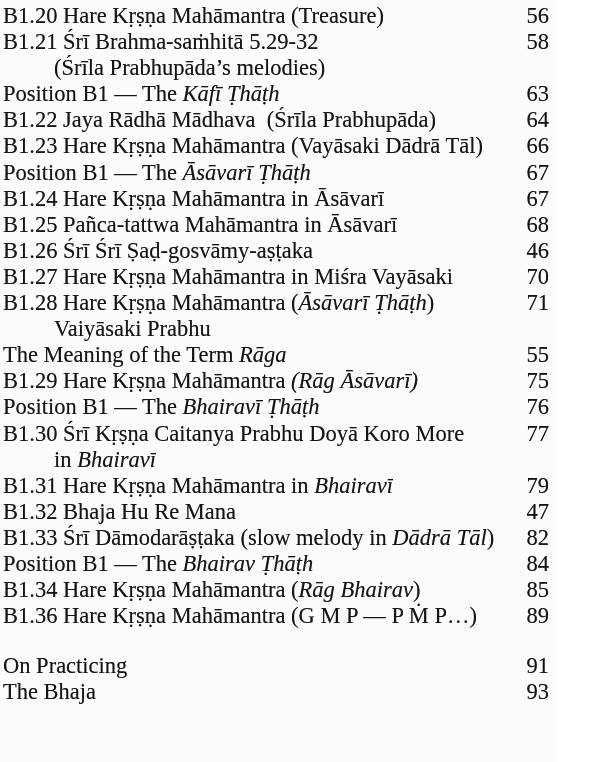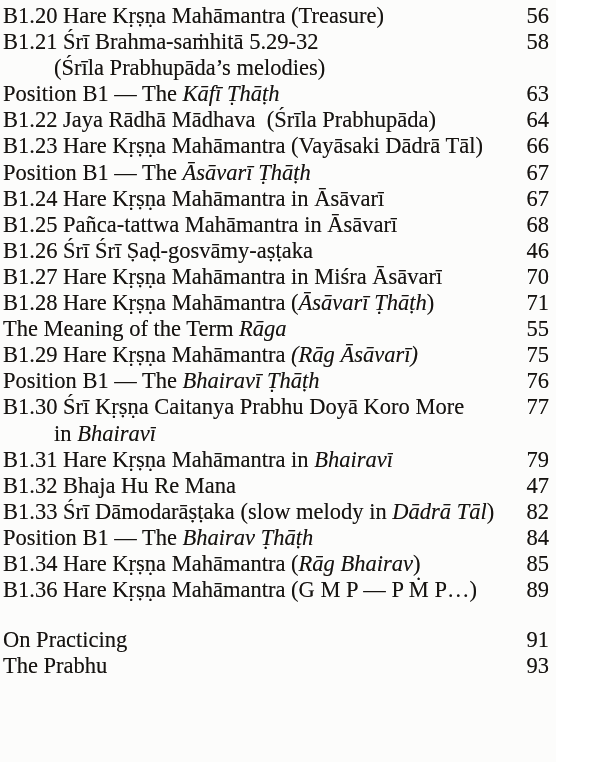--- a/index.html
+++ b/index.html
@@ -89,26 +89,29 @@
       </div>
       <div class="toc-row">
         <span class="toc-title"><span>B1.25 Pañca-tattwa Mahāmantra in Āsāvarī</span></span>
         <span class="toc-page">68</span>
       </div>
       <div class="toc-row">
         <span class="toc-title"><span>B1.26 Śrī Śrī Ṣaḍ-gosvāmy-aṣṭaka</span></span>
         <span class="toc-page">46</span>
       </div>
       <div class="toc-row">
-        <span class="toc-title"><span>B1.27 Hare Kṛṣṇa Mahāmantra in Miśra Āsāvarī</span></span>
+        <span class="toc-title"><span>B1.27 Hare Kṛṣṇa Mahāmantra in Miśra Vayāsaki</span></span>
         <span class="toc-page">70</span>
       </div>
       <div class="toc-row">
         <span class="toc-title"><span>B1.28 Hare Kṛṣṇa Mahāmantra (</span><em>Āsāvarī Ṭhāṭh</em><span>)</span></span>
         <span class="toc-page">71</span>
+      </div>
+      <div class="toc-row indent">
+        <span class="toc-title"><span>Vaiyāsaki Prabhu</span></span>
       </div>
       <div class="toc-row">
         <span class="toc-title"><span>The Meaning of the Term </span><em>Rāga</em></span>
         <span class="toc-page">55</span>
       </div>
       <div class="toc-row">
         <span class="toc-title"><span>B1.29 Hare Kṛṣṇa Mahāmantra </span><em>(Rāg Āsāvarī)</em></span>
         <span class="toc-page">75</span>
       </div>
       <div class="toc-row">
@@ -145,17 +148,17 @@
       <div class="toc-row">
         <span class="toc-title"><span>B1.36 Hare Kṛṣṇa Mahāmantra (G M P — P Ṁ P…)</span></span>
         <span class="toc-page">89</span>
       </div>
       <div class="toc-spacer"></div>
       <div class="toc-row">
         <span class="toc-title"><span>On Practicing</span></span>
         <span class="toc-page">91</span>
       </div>
       <div class="toc-row">
-        <span class="toc-title"><span>The Prabhu</span></span>
+        <span class="toc-title"><span>The Bhaja</span></span>
         <span class="toc-page">93</span>
       </div>
     </div>
 </div>
 
 </body></html>

